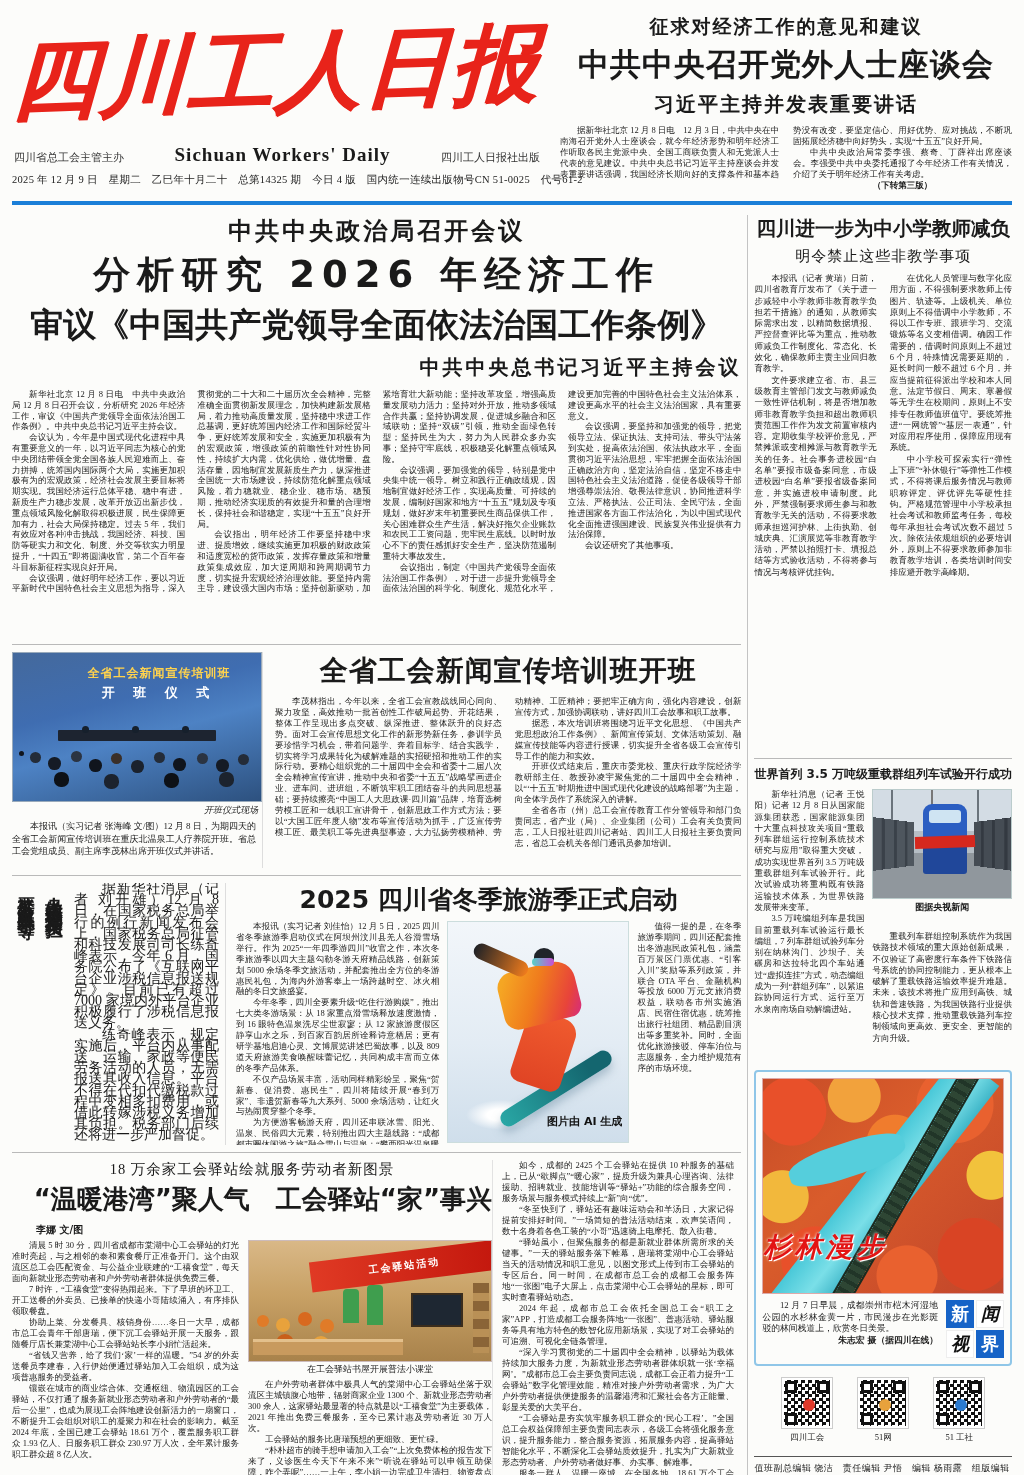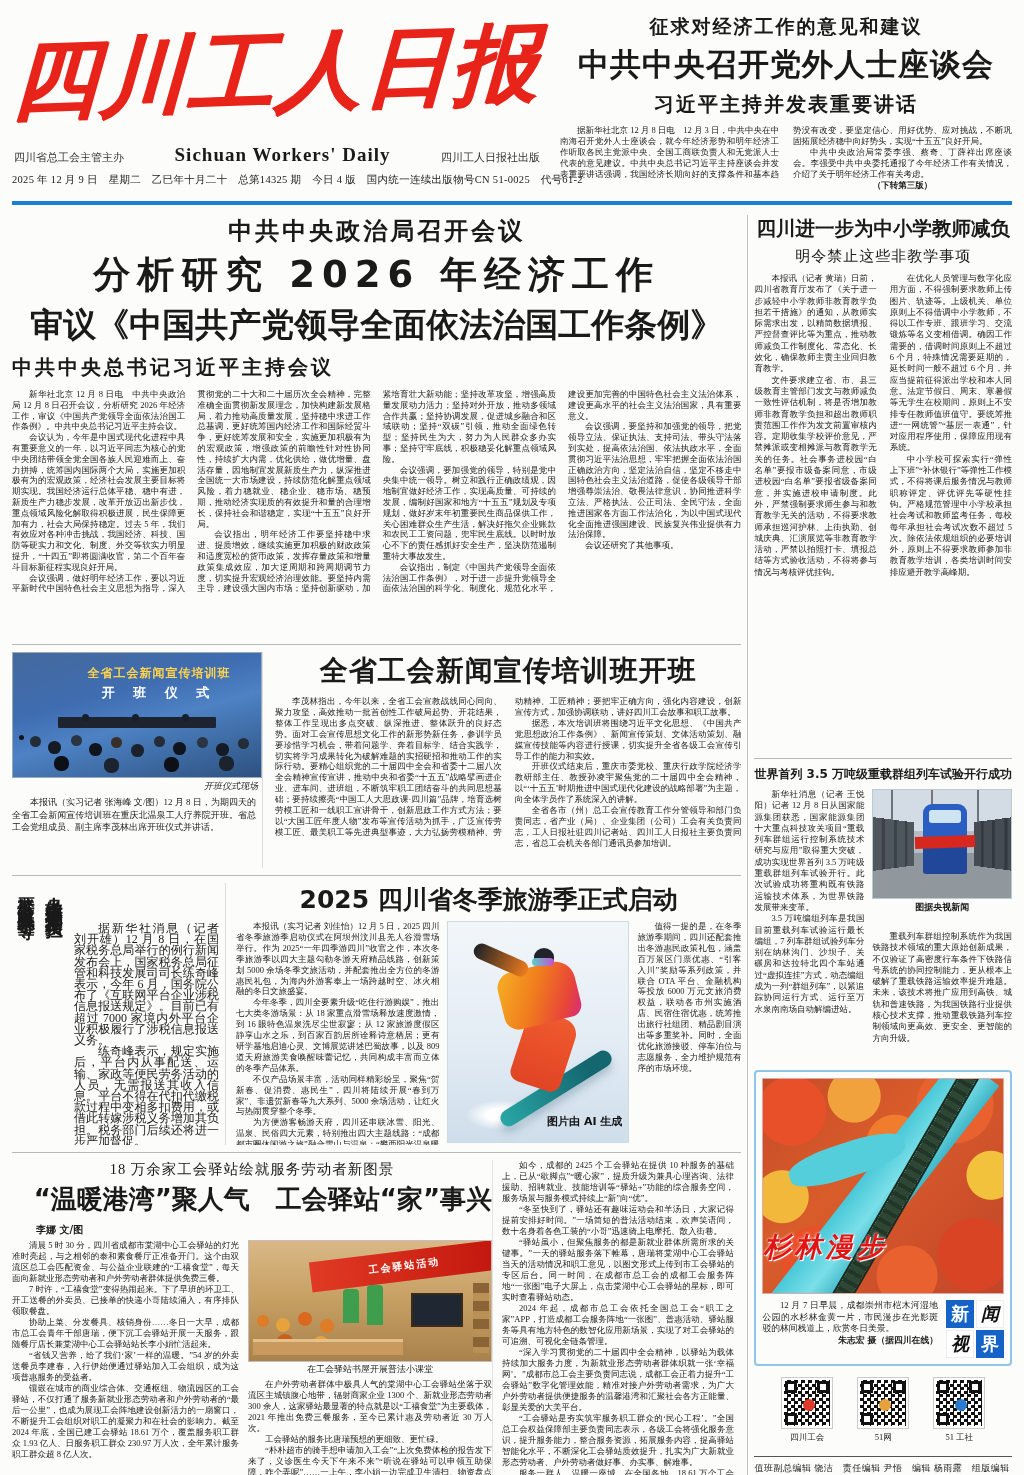--- a/index.html
+++ b/index.html
@@ -27,44 +27,44 @@
   .left-col { width:730px; }
   .vrule { width:1px; background:#c3c3c3; margin:0 6px; }
   .right-col { flex:1; }
   .sep { border:none; border-top:1px solid #b9b9b9; margin:7px 0; }
   .np { text-indent:2em; margin:0; }
 
   
   .lead-kicker { text-align:center; font-family:"DejaVu Sans",sans-serif; font-weight:700; font-size:24px; letter-spacing:3px; }
   .lead-t1 { text-align:center; font-family:"DejaVu Sans",sans-serif; font-weight:900; font-size:37px; letter-spacing:7px; margin-top:3px; white-space:nowrap; }
   .lead-t2 { text-align:center; font-family:"DejaVu Sans",sans-serif; font-weight:900; font-size:33px; letter-spacing:0; margin-top:3px; white-space:nowrap; }
-  .lead-sub { text-align:left; font-family:"DejaVu Sans",sans-serif; font-weight:700; font-size:20px; letter-spacing:3px; margin:6px 0 8px; }
+  .lead-sub { text-align:right; font-family:"DejaVu Sans",sans-serif; font-weight:700; font-size:20px; letter-spacing:3px; margin:6px 0 8px; }
   .lead-body { column-count:4; column-gap:12px; font-size:8.5px; line-height:10.8px; text-align:justify; height:248px; overflow:hidden; }
 
   
   .training { display:flex; height:216px; }
   .tb-left { width:250px; }
-  .photo-training { width:250px; height:126px; position:relative; background:linear-gradient(165deg,#44699c 0%,#3f6db1 35%,#4d82c4 55%,#2d517f 100%); overflow:hidden; border:1px solid #9ab;padding-left:44px; }
+  .photo-training { width:250px; height:150px; position:relative; background:linear-gradient(165deg,#44699c 0%,#3f6db1 35%,#4d82c4 55%,#2d517f 100%); overflow:hidden; border:1px solid #9ab;padding-left:44px; }
   .pt-b1 { color:#ffd34d; font-family:"DejaVu Sans",sans-serif; font-weight:700; font-size:12px; text-align:center; padding-top:12px; letter-spacing:1px; }
   .pt-b2 { color:#fff; font-family:"DejaVu Sans",sans-serif; font-weight:700; font-size:13px; text-align:center; letter-spacing:7px; margin-top:2px; }
   .pt-desk { position:absolute; left:18%; top:52%; width:64%; height:11px; background:#1d2430; border-radius:1px; }
   .pt-sp { position:absolute; width:7px; height:7px; border-radius:50%; background:#16202c; top:49%; }
   .pt-heads { position:absolute; left:6px; top:66%; width:5px; height:5px; border-radius:50%; background:#10151d;
     box-shadow:14px 4px 0 3px #242c38,33px 10px 0 4px #151b25,55px 3px 0 3px #2b3442,74px 12px 0 4px #10151d,95px 5px 0 3px #3a2f28,116px 13px 0 4px #1b222d,138px 4px 0 3px #242c38,158px 11px 0 4px #10151d,181px 5px 0 3px #2b3442,201px 12px 0 4px #151b25,222px 6px 0 3px #242c38,40px 26px 0 5px #0d1117,90px 28px 0 5px #1c232e,150px 27px 0 5px #0d1117,205px 26px 0 5px #1c232e; }
   .photo-cap { font-size:9px; text-align:right; font-style:italic; padding:2px 4px 3px 0; color:#222; }
   .tb-intro { font-size:9px; line-height:12.5px; text-align:justify; padding-right:6px; }
   .tb-right { flex:1; padding-left:12px; border-left:1px solid #ddd; }
   .tb-title { text-align:center; font-family:"DejaVu Sans",sans-serif; font-weight:900; font-size:28px; letter-spacing:1px; }
   .tb-body { column-count:2; column-gap:13px; font-size:8.5px; line-height:10.9px; text-align:justify; height:172px; overflow:hidden; margin-top:6px; }
 
   
   .lower { display:flex; height:262px; }
   .tax { width:214px; display:flex; border-right:1px solid #ddd; padding-right:6px; }
   .tax-vtitle { writing-mode:vertical-lr; font-family:"DejaVu Sans",sans-serif; font-weight:900; font-size:17.5px; line-height:1.6; height:256px; letter-spacing:2px; margin-right:6px; }
-  .tax-body { flex:1; font-size:12px; line-height:11.2px; text-align:justify; overflow:hidden;margin-top:40px; }
+  .tax-body { flex:1; font-size:14px; line-height:11.2px; text-align:justify; overflow:hidden; }
   .tourism { flex:1; padding-left:10px; }
   .tour-title { text-align:center; font-family:"DejaVu Sans",sans-serif; font-weight:900; font-size:25px; margin-bottom:5px; }
   .tour-body { display:flex; height:224px; overflow:hidden; }
   .t-col1 { flex:1; font-size:8.5px; line-height:10.9px; text-align:justify; padding-right:8px; }
   .t-img { width:182px; position:relative; }
   .photo-snow { width:182px; height:222px; position:relative; background:linear-gradient(180deg,#f2f6fa 0%,#e3ecf4 55%,#cfdeeb 100%); overflow:hidden; border:1px solid #cdd; }
   .sb-helmet { position:absolute; top:26px; left:86px; width:20px; height:18px; background:#20242a; border-radius:50% 50% 40% 40%; }
   .sb-goggle { position:absolute; top:36px; left:84px; width:22px; height:8px; background:linear-gradient(90deg,#58d0c8,#c94fd0); border-radius:4px; }
   .sb-jacket { position:absolute; top:44px; left:52px; width:78px; height:58px; background:linear-gradient(120deg,#f5a623 10%,#f07c1d 45%,#e8443a 80%,#d42a84 100%); border-radius:16px 20px 12px 14px; transform:rotate(-14deg); }
   .sb-arm { position:absolute; top:30px; left:24px; width:58px; height:16px; background:linear-gradient(90deg,#1d2126,#f07c1d); border-radius:8px; transform:rotate(24deg); }

